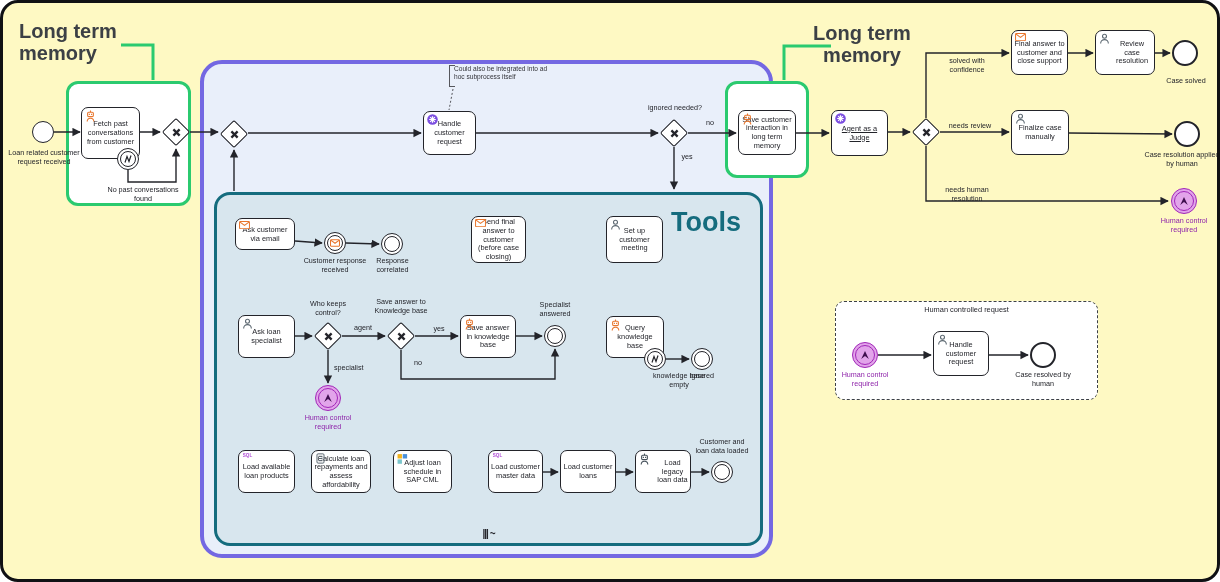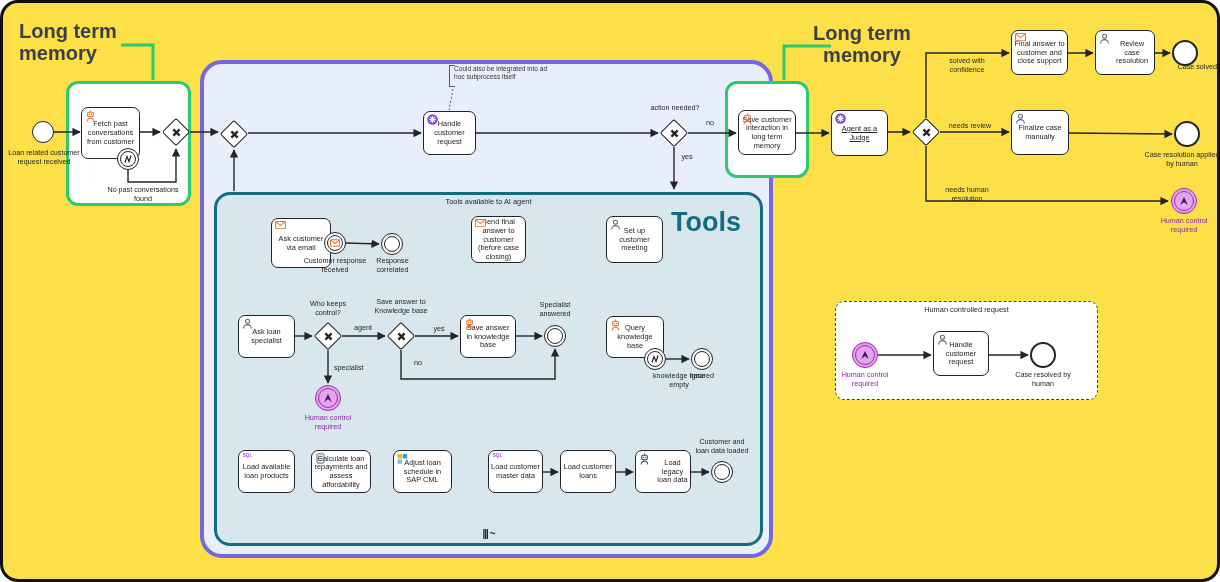--- a/index.html
+++ b/index.html
@@ -1,16 +1,16 @@
 <!DOCTYPE html>
 <html><head>
 <meta charset="utf-8">
 <style>
   html,body{margin:0;padding:0;background:#fff;font-family:"Liberation Sans",sans-serif;}
-  .canvas{position:relative;width:1220px;height:582px;box-sizing:border-box;border:3px solid #101114;border-radius:18px;background:#fde047;overflow:hidden;}
+  .canvas{position:relative;width:1220px;height:582px;box-sizing:border-box;border:3px solid #101114;border-radius:18px;background:#fef9c3;overflow:hidden;}
   .box{position:absolute;box-sizing:border-box;z-index:0;}
   .agent-box{left:197px;top:57px;width:573px;height:498px;border:4px solid #7468e2;border-radius:22px;background:#e9effa;}
   .tools-box{left:211px;top:189px;width:549px;height:354px;border:3px solid #156c7e;border-radius:16px;background:#d8e6ee;z-index:1;}
   .green-box{border:3px solid #2bca6f;border-radius:12px;background:#fff;z-index:1;}
   .gb1{left:63px;top:78px;width:125px;height:125px;}
   .gb2{left:722px;top:78px;width:84px;height:97px;}
   .human-box{left:832px;top:298px;width:263px;height:99px;border:1.4px dashed #3c4045;border-radius:9px;background:#fff;z-index:1;}
   .wires{position:absolute;left:0;top:0;z-index:2;pointer-events:none;}
   .big-title{position:absolute;font-weight:bold;color:#3c4045;font-size:20px;line-height:1.08;z-index:3;}
   .agent-title{position:absolute;font-weight:bold;color:#6c63e2;font-size:27px;z-index:3;}
@@ -89,21 +89,20 @@
       <polyline points="688,469 706,469"></polyline>
       <polyline points="875,352 928,352"></polyline>
       <polyline points="986,352 1025,352"></polyline>
     </g>
     <polyline points="450,86 446,107" stroke="#55565c" stroke-width="1" stroke-dasharray="2,2" fill="none"></polyline>
   </svg>
 
   <div class="big-title" style="left:16px;top:18px;width:110px;">Long term memory</div>
   <div class="big-title" style="left:800px;top:20px;width:118px;text-align:center;">Long term memory</div>
   <div class="tools-title" style="left:668px;top:204px;">Tools</div>
-  <div class="hdr">Tools available to AI agent</div>
   <div class="hb-title">Human controlled request</div>
   <div class="adhoc">||| ~</div>
 
   <div class="evt" style="left:29px;top:118px;width:22px;height:22px;"></div>
   <div class="lbl" style="left:5px;top:146px;width:72px;">Loan related customer request received</div>
 
   <div class="task" style="left:78px;top:104px;width:59px;height:52px;">
     <span class="tico"><svg viewBox="0 0 10 11" fill="none" stroke="#e8762d" stroke-width="1">
           <line x1="5" y1="0.5" x2="5" y2="2"></line>
           <rect x="2.4" y="2" width="5.2" height="4" rx="1"></rect>
@@ -150,21 +149,21 @@
   </div>
   <div class="annot" style="left:446px;top:62px;width:96px;height:22px;">Could also be integrated into ad hoc subprocess itself</div>
 
   <div class="gw" style="left:657px;top:116px;">
       <span class="gw-d"></span>
       <svg class="gw-x" viewBox="0 0 10 10">
         <line x1="2.6" y1="2.6" x2="7.4" y2="7.4"></line>
         <line x1="7.4" y1="2.6" x2="2.6" y2="7.4"></line>
       </svg>
     </div>
-  <div class="lbl" style="left:638px;top:101px;width:68px;">action needed?</div>
+  <div class="lbl" style="left:638px;top:101px;width:68px;">ignored needed?</div>
   <div class="lbl" style="left:700px;top:116px;width:14px;">no</div>
   <div class="lbl" style="left:676px;top:150px;width:16px;">yes</div>
 
   <div class="task" style="left:735px;top:107px;width:58px;height:45px;">
     <span class="tico"><svg viewBox="0 0 10 11" fill="none" stroke="#e8762d" stroke-width="1">
           <line x1="5" y1="0.5" x2="5" y2="2"></line>
           <rect x="2.4" y="2" width="5.2" height="4" rx="1"></rect>
           <line x1="4" y1="3.4" x2="4" y2="4.6"></line>
           <line x1="6" y1="3.4" x2="6" y2="4.6"></line>
           <path d="M2 10.5 a3 3 0 0 1 6 0"></path>
@@ -205,40 +204,40 @@
     <span>Final answer to customer and close support</span>
   </div>
   <div class="task" style="left:1092px;top:27px;width:60px;height:45px;padding-left:16px;">
     <span class="tico"><svg viewBox="0 0 10 10" fill="none" stroke="#5b6770" stroke-width="1">
           <circle cx="5" cy="3" r="1.8"></circle>
           <path d="M1.5 9.5 a3.5 3.5 0 0 1 7 0"></path>
         </svg></span>
     <span>Review case resolution</span>
   </div>
   <div class="evt end" style="left:1169px;top:37px;width:26px;height:26px;"></div>
-  <div class="lbl" style="left:1152px;top:60px;width:62px;text-align:right;">Case solved</div>
+  <div class="lbl" style="left:1152px;top:74px;width:62px;">Case solved</div>
 
   <div class="task" style="left:1008px;top:107px;width:58px;height:45px;">
     <span class="tico"><svg viewBox="0 0 10 10" fill="none" stroke="#5b6770" stroke-width="1">
           <circle cx="5" cy="3" r="1.8"></circle>
           <path d="M1.5 9.5 a3.5 3.5 0 0 1 7 0"></path>
         </svg></span>
     <span>Finalize case manually</span>
   </div>
   <div class="evt end" style="left:1171px;top:118px;width:26px;height:26px;"></div>
   <div class="lbl" style="left:1140px;top:148px;width:78px;">Case resolution applied by human</div>
 
   <div class="evt purple double" style="left:1168px;top:185px;width:26px;height:26px;">
       <svg width="12" height="12" viewBox="0 0 12 12">
         <path d="M6 2 L9.8 10 L6 6.9 L2.2 10 Z" fill="#40104f"></path>
       </svg>
     </div>
   <div class="lbl purple" style="left:1148px;top:214px;width:66px;">Human control required</div>
 
-  <div class="task" style="left:232px;top:215px;width:60px;height:50px;margin-left:36px;">
+  <div class="task" style="left:232px;top:215px;width:60px;height:32px;">
     <span class="tico"><svg viewBox="0 0 12 9">
           <rect x="0.6" y="0.6" width="10.8" height="7.8" rx="1" fill="#fff" stroke="#e8762d" stroke-width="1.1"></rect>
           <path d="M0.8 1 L6 4.8 L11.2 1" fill="none" stroke="#e8762d" stroke-width="1.1"></path>
         </svg></span>
     <span>Ask customer via email</span>
   </div>
   <div class="evt double" style="left:321px;top:229px;width:22px;height:22px;">
       <svg width="10" height="8" viewBox="0 0 12 9">
         <rect x="0.6" y="0.6" width="10.8" height="7.8" rx="1" fill="#fff" stroke="#e8762d" stroke-width="1.3"></rect>
         <path d="M0.8 1 L6 4.8 L11.2 1" fill="none" stroke="#e8762d" stroke-width="1.3"></path>

